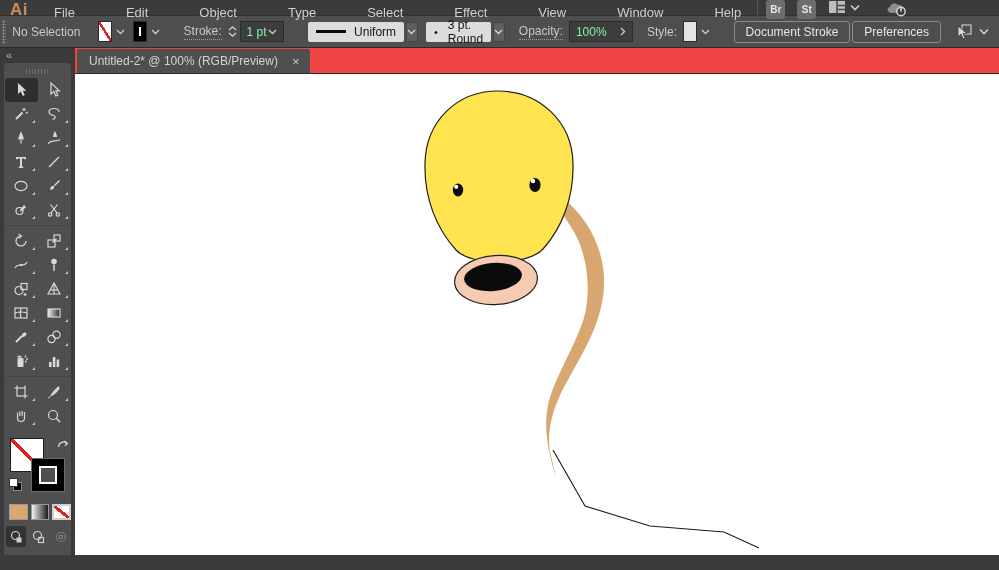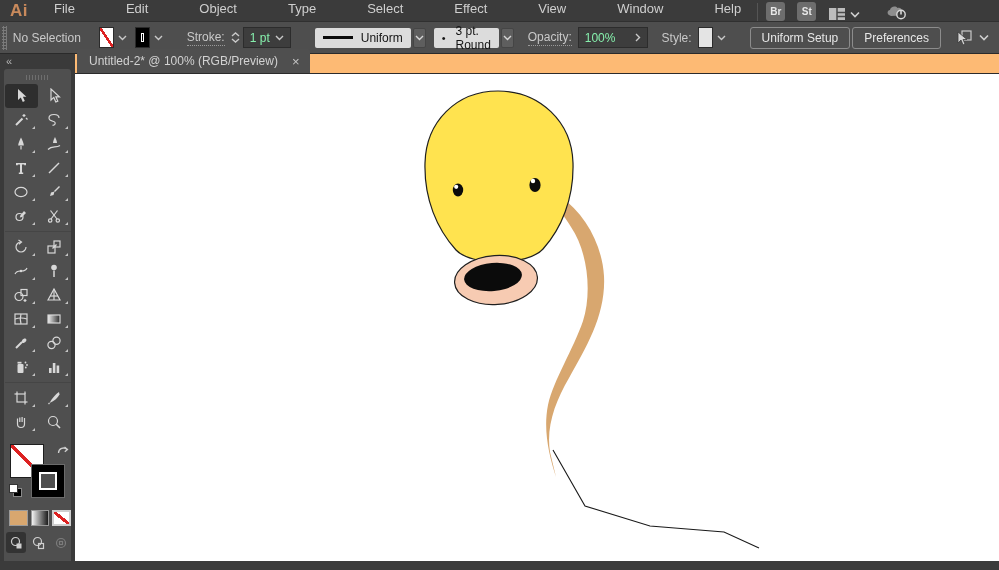--- a/index.html
+++ b/index.html
@@ -6,21 +6,21 @@
   html,body { margin:0; padding:0; }
   body {
     width:999px; height:570px; overflow:hidden;
     background:#3b3b3b;
     font-family:"Liberation Sans", sans-serif;
     -webkit-font-smoothing:antialiased;
   }
   svg { display:block; }
 
   
-  .menubar { height:22px; display:flex; align-items:flex-end; background:#3b3b3b; border-bottom:1px solid #303030; }
+  .menubar { height:16px; display:flex; align-items:flex-start; background:#3b3b3b; border-bottom:1px solid #303030; }
   .logo { color:#c98a5c; font-weight:bold; font-size:17px; margin:0 16px 0 10px; letter-spacing:0.5px; }
   .menu-items { display:flex; align-items:center;gap:31px; }
   .menu-item { color:#cfcfcf; font-size:13px; padding:5px 10px; cursor:default; }
   .mb-sep { width:1px; height:18px; background:#555; margin:0 8px 0 6px; }
   .appbtn {
     width:19px; height:19px; margin-right:12px; border:0; border-radius:3px;
     background:#6d6d6d; color:#e8e8e8; font-size:10px; font-weight:bold;
     display:flex; align-items:center; justify-content:center; padding:0;
   }
   .mb-icon { display:flex; align-items:center; margin-right:10px; }
@@ -96,21 +96,21 @@
     border:2px solid #cfcfcf; }
 
   .drawmodes { display:flex; gap:2px; padding:6px 0 0 2px; }
   .dmode { width:23px; height:21px; display:flex; align-items:center; justify-content:center; border-radius:3px; }
   .dmode.active { background:#333; }
   .dmode svg { stroke:#cfcfcf; fill:none; stroke-width:1.2; }
   .dmode.dim svg { opacity:0.35; }
 
   
   .docarea { flex:1; display:flex; flex-direction:column; min-width:0; }
-  .tabbar { height:20px; background:#fdba74; display:flex; align-items:flex-end; border-bottom:1px solid #2b2b2b; }
+  .tabbar { height:26px; background:#ef4444; display:flex; align-items:flex-end; border-bottom:1px solid #2b2b2b; }
   .tab { height:24px; background:#4f4f4f; color:#d2d2d2; font-size:12px;
     display:flex; align-items:center; padding:0 10px 0 12px; margin-left:2px; border-radius:2px 2px 0 0; }
   .tab-close { margin-left:14px; color:#c5c5c5; font-size:13px; line-height:13px; }
   .canvas { flex:1; background:#ffffff; position:relative; overflow:hidden; }
   .canvas svg { position:absolute; inset:0; }
 </style>
 </head>
 <body>
 
 <header class="menubar">
@@ -218,21 +218,21 @@
   </span>
 
   <span style="margin-left:14px; white-space:nowrap">Style:</span>
   <span class="style-swatch"></span>
   <span class="cb-chev">
     <svg width="9" height="6" viewBox="0 0 9 6">
         <polyline points="1,1 4.5,4.5 8,1" fill="none" stroke="#c9c9c9" stroke-width="1.4"></polyline>
       </svg>
   </span>
 
-  <button class="cb-btn" style="margin-left:16px">Uniform Setup</button>
+  <button class="cb-btn" style="margin-left:16px">Document Stroke</button>
   <button class="cb-btn">Preferences</button>
 
   <span class="mb-icon" style="margin-left:12px">
     <span>
       <svg width="22" height="18" viewBox="0 0 22 18">
         <rect x="9" y="2" width="9" height="9" fill="none" stroke="#c9c9c9" stroke-width="1.2"></rect>
         <path class="f" d="M5,3 L5,14 L8,11 L10,16 L12,15 L10,10.5 L14,10.5 Z" fill="#d6d6d6" stroke="#3b3b3b" stroke-width="0.8"></path>
       </svg>
     </span>
     <span class="chev">

